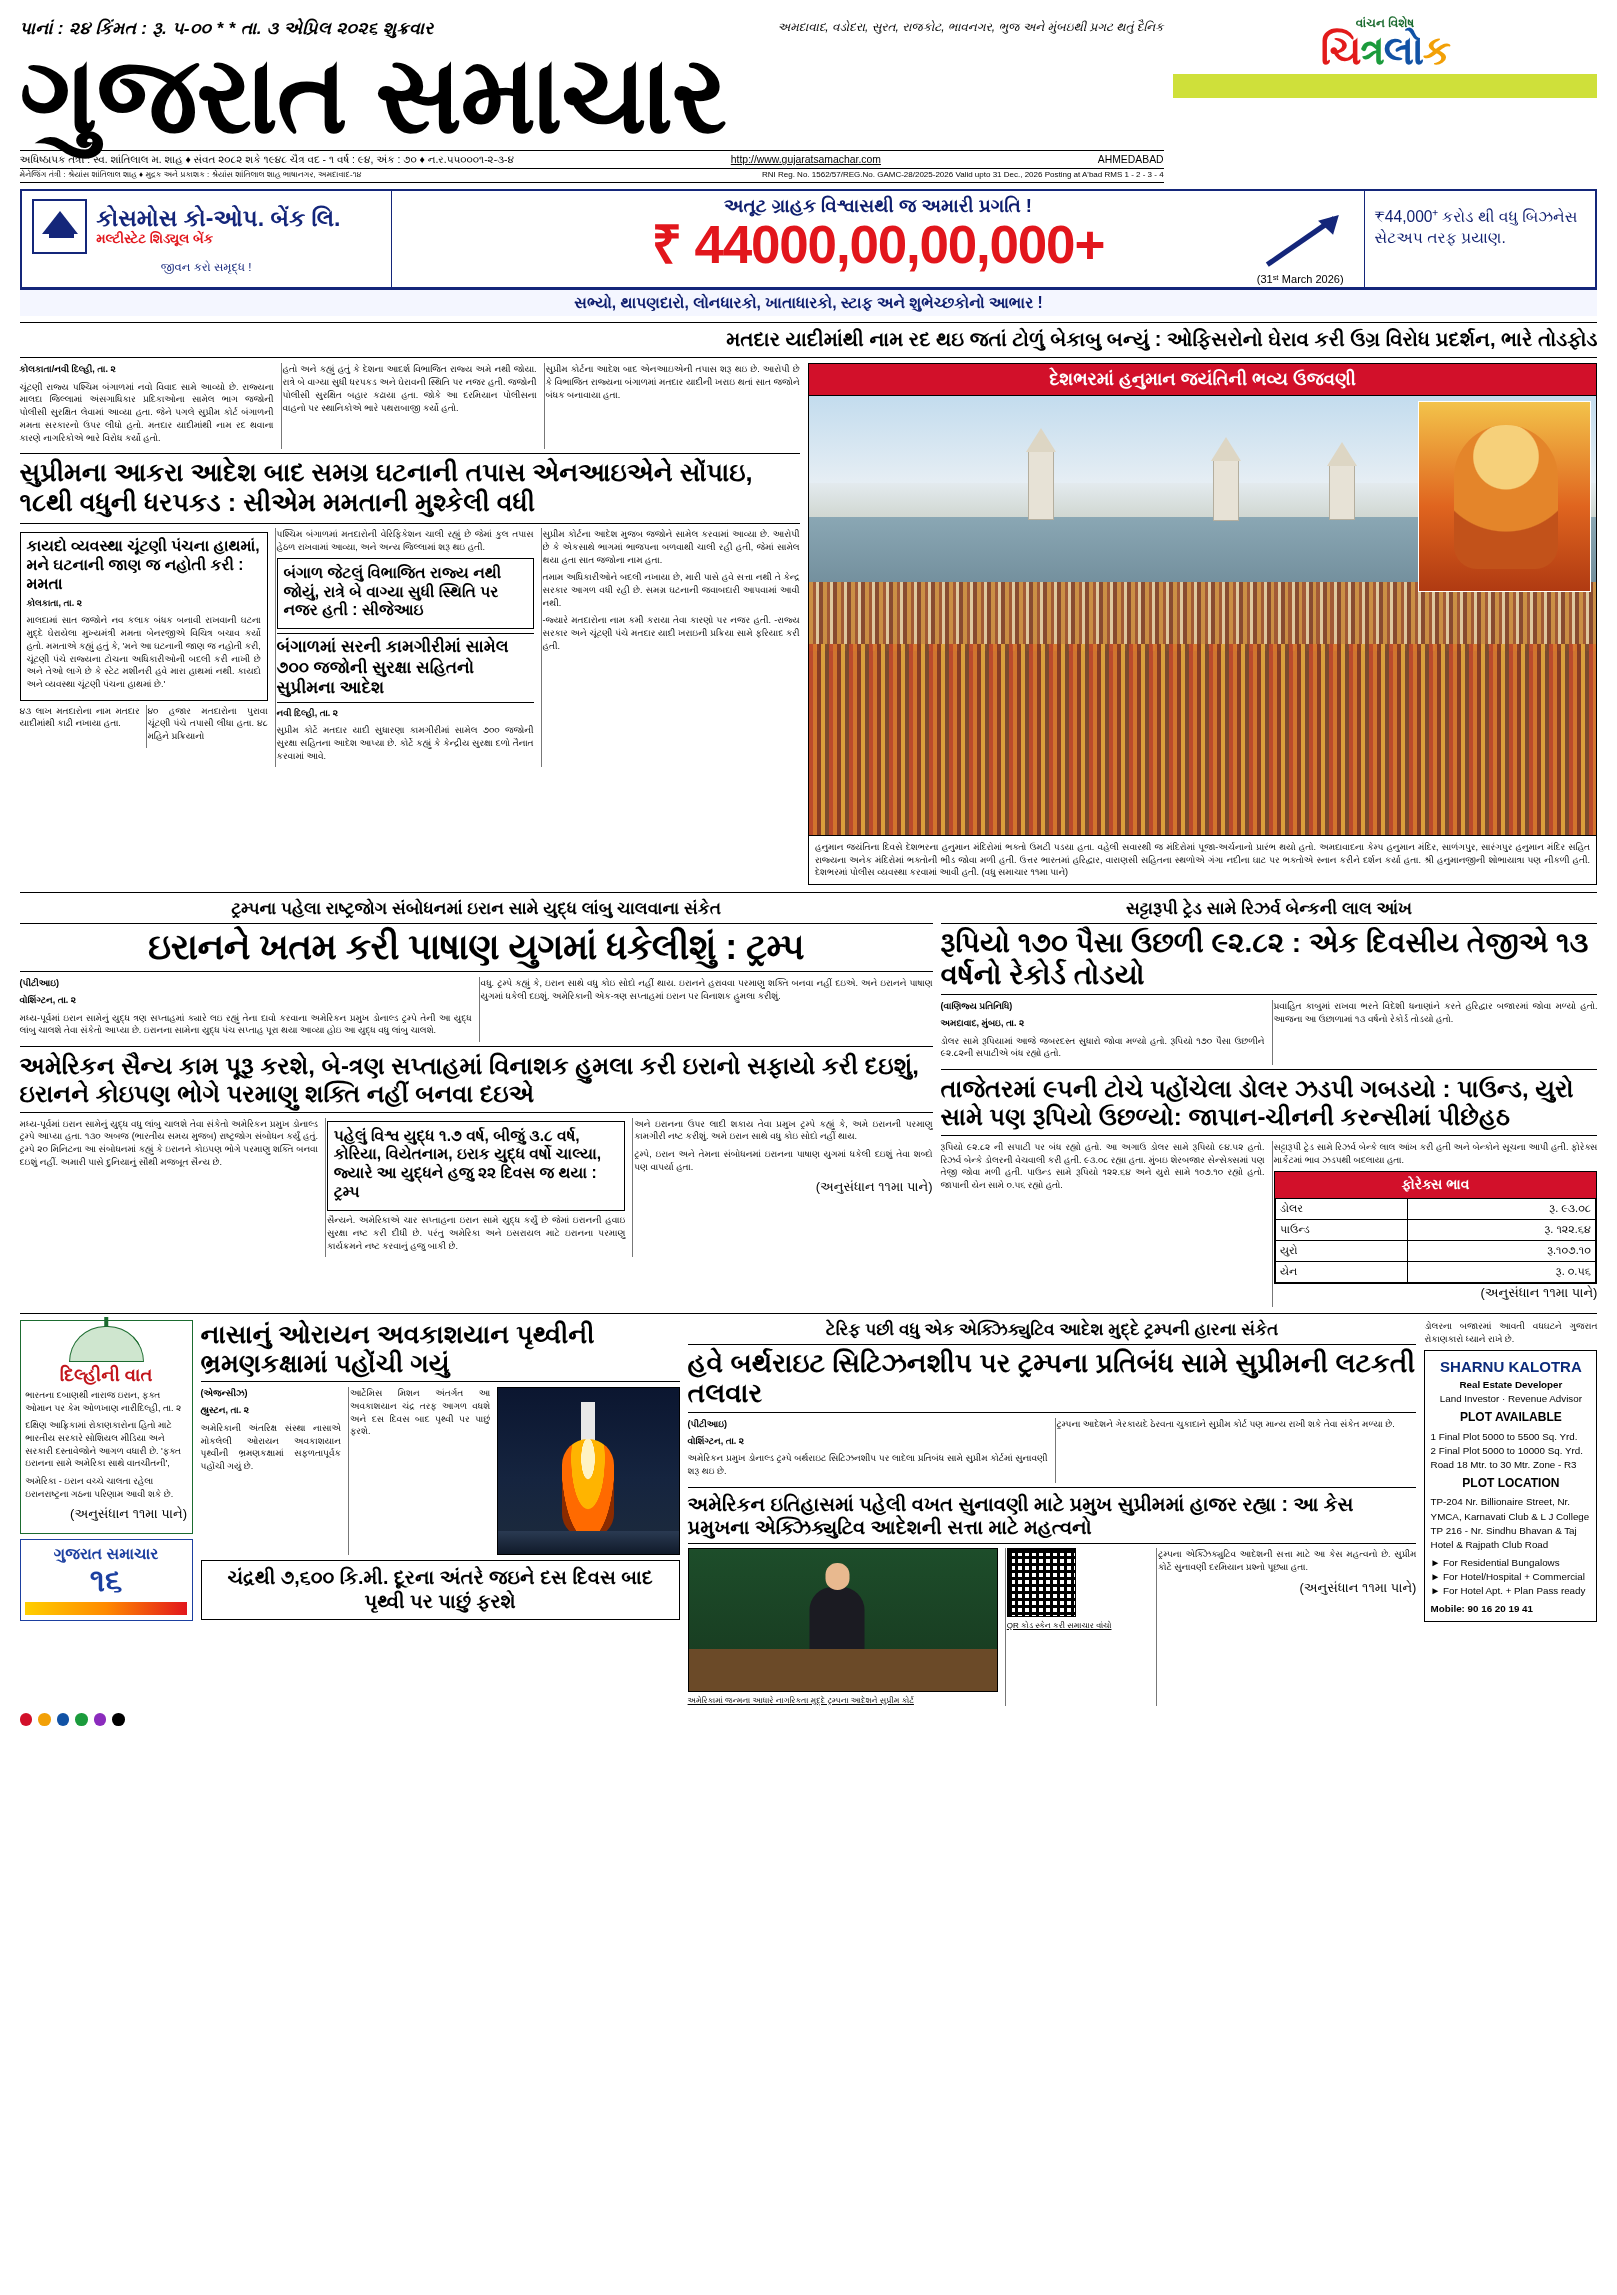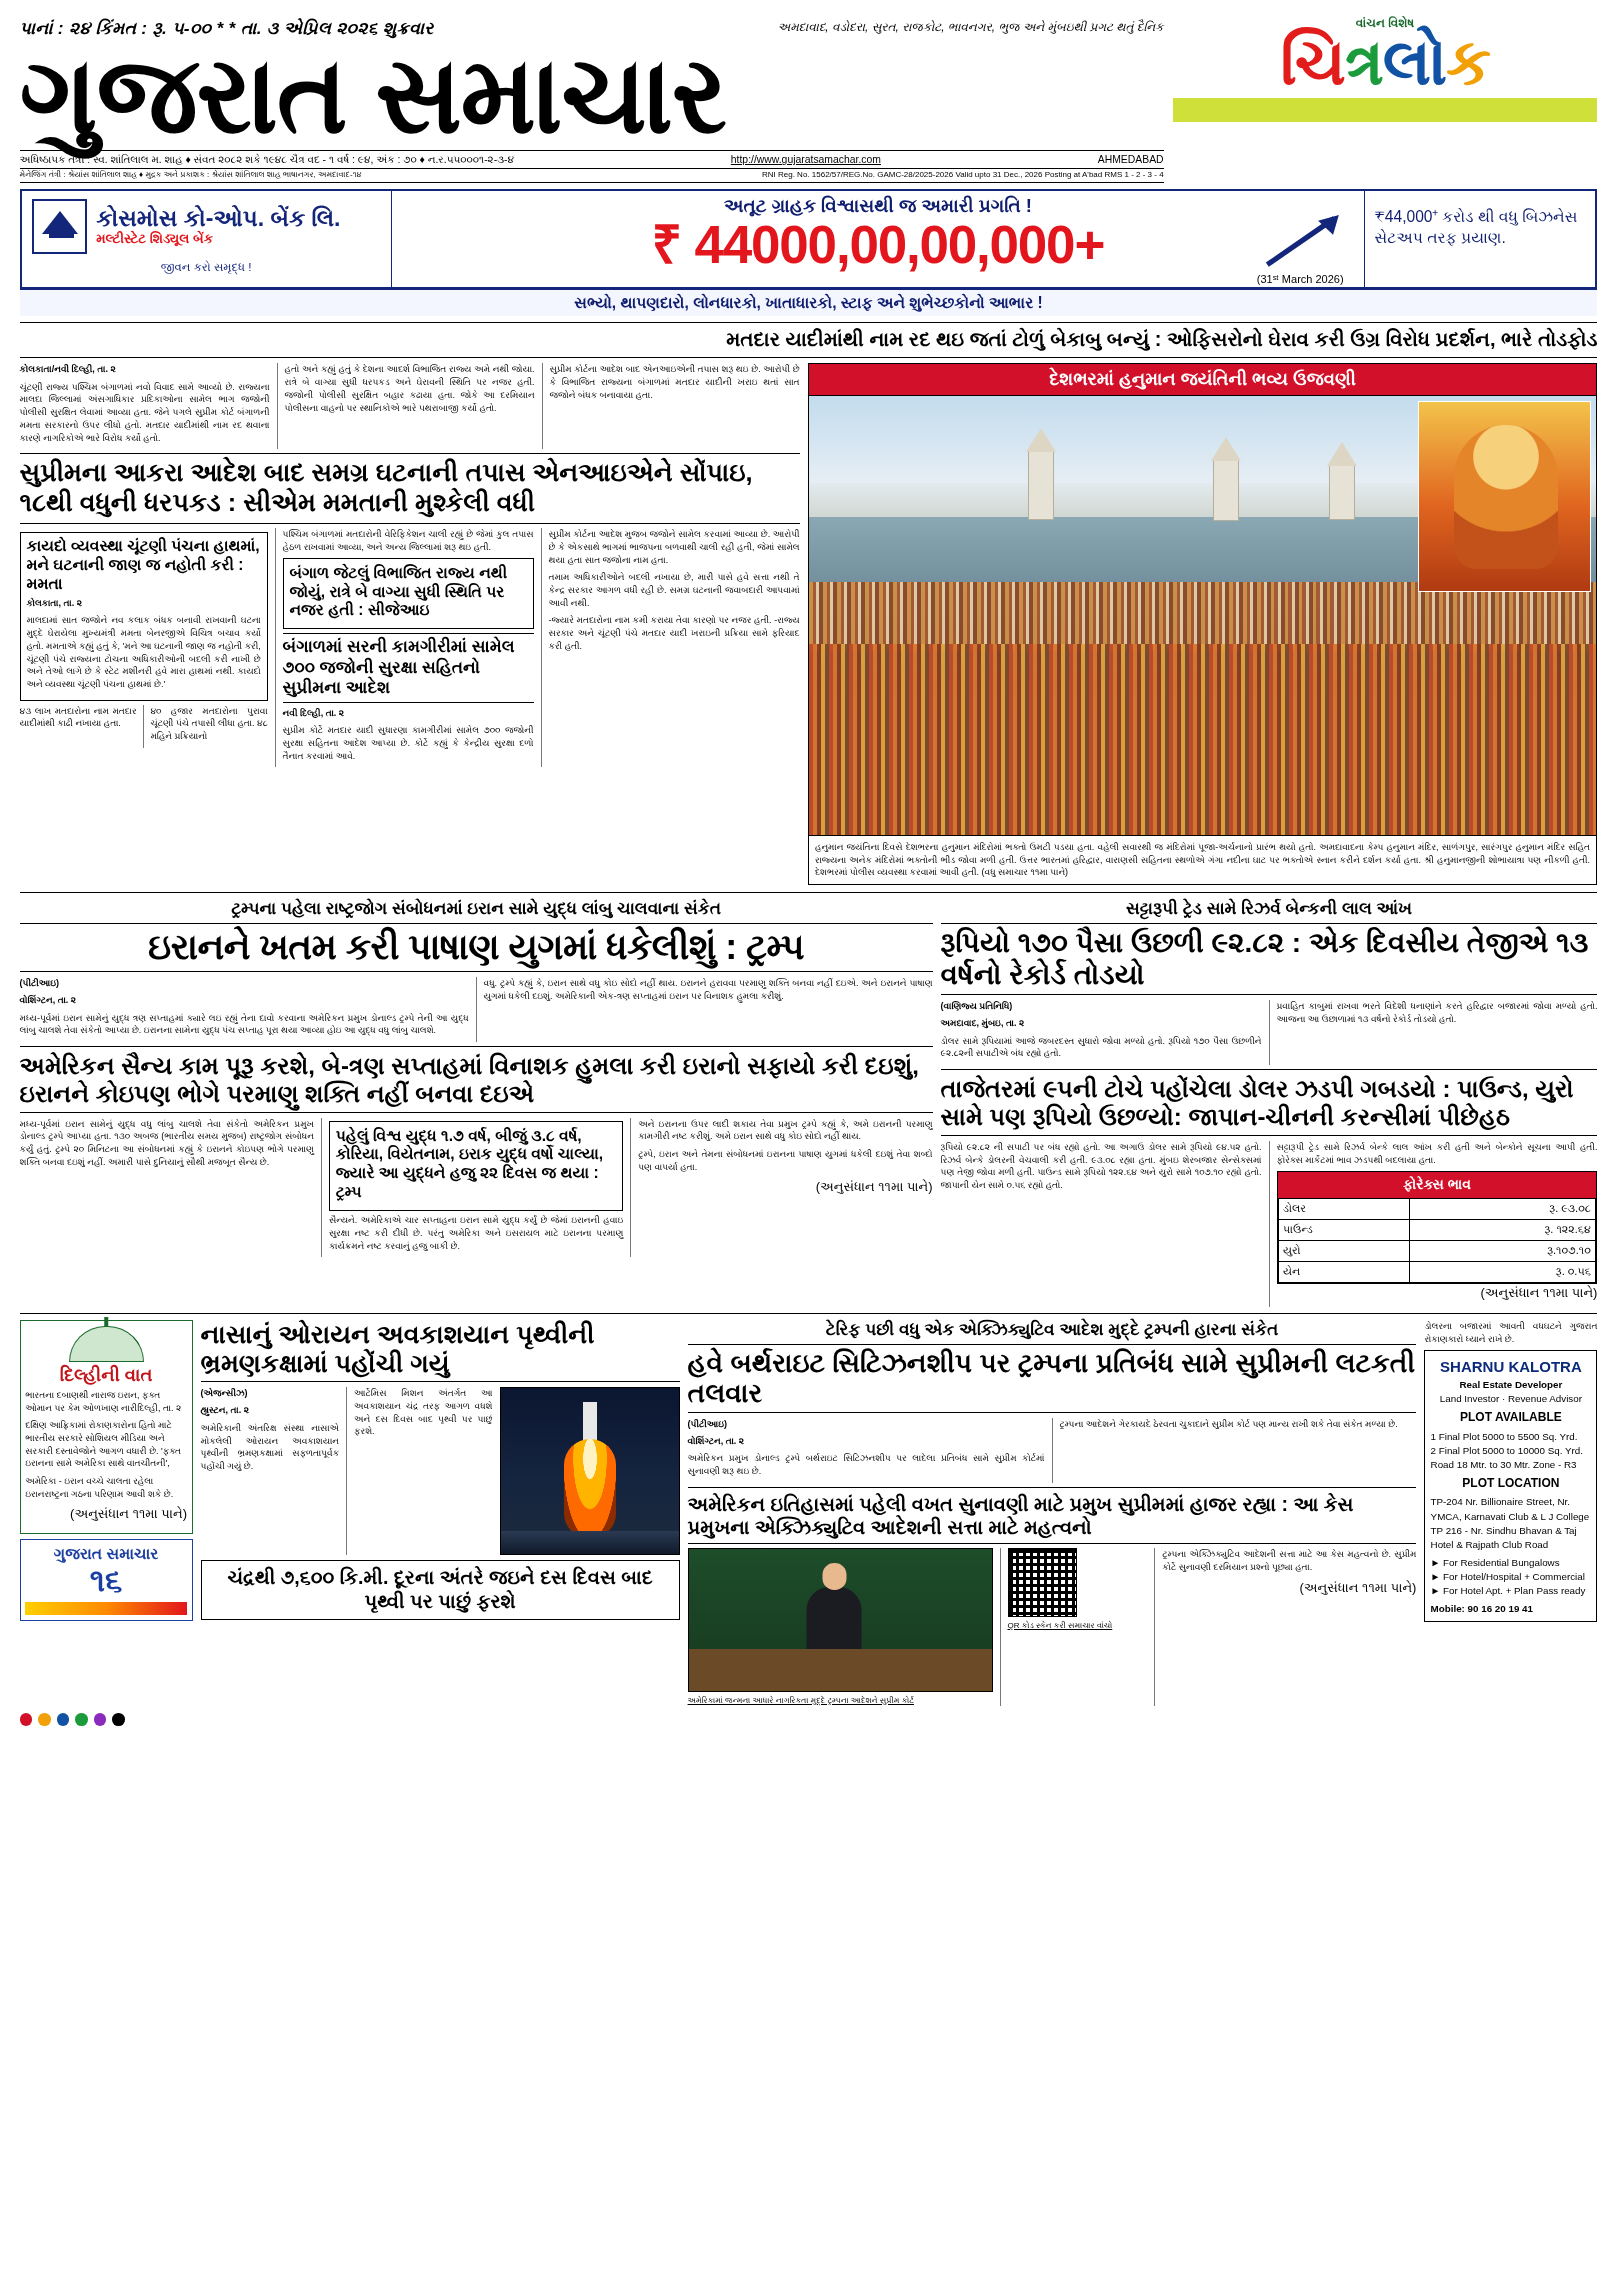--- a/index.html
+++ b/index.html
@@ -39,21 +39,21 @@
   .mh-sub .site { text-decoration: underline; }
   .mh-sub2 {
     display:flex; justify-content:space-between; font-size: 8px; margin-top: 1.7px;
     border-top: 0.6px solid #000; border-bottom: 1.7px solid #000; padding: 1.7px 0;
   }
   .mh-right {
     flex: 1; text-align:center; padding-left: 9.2px;
   }
   .chitralok-tag { font-size: 12px; font-weight:bold; color:#1b6b2f; }
   .chitralok {
-    font-size: 64px; font-weight: bold; line-height: 1;
+    font-size: 40px; font-weight: bold; line-height: 1;
     letter-spacing: -1.2px;
   }
   .c1{color:#e21b1b;} .c2{color:#f2a007;} .c3{color:#1152a5;} .c4{color:#1b9b3c;}
   .chit-band { height: 24px; background: #cfe03a; margin-top: 3.5px; }
 
   
   .ad-bank {
     margin-top: 5.8px; border: 2.3px solid #14267a; display:flex; align-items:stretch;
     background: #fff;
   }
@@ -100,21 +100,21 @@
   .main-grid { display:flex; gap: 8px; margin-top: 5.8px; }
   .col-left { flex: 0 0 780px; }
   .col-right { flex: 1; }
 
   .tiny { font-size: 9px; line-height: 1.42; text-align: justify; }
   .tiny p { margin: 0 0 4.6px; }
   .dateline { font-weight: bold; }
 
   .three { display:flex; gap: 7px; }
   .three > div { flex:1; }
-  .vline { border-left: 0.6px solid #777; padding-left: 7px; }
+  .vline { border-left: 0.6px solid #777; padding-left: 1px; }
 
   .sub-head {
     font-size: 25.4px; font-weight:bold; line-height:1.18; padding: 4.6px 0 4.6px;
     border-top: 1.2px solid #000; border-bottom: 0.6px solid #000; margin: 3.5px 0 4.6px;
   }
   .sub-head2 {
     font-size: 17px; font-weight:bold; line-height:1.2; padding: 3.5px 0;
     border-top:0.6px solid #000; border-bottom:0.6px solid #000; margin: 2.3px 0 4px;
   }
   .boxed-quote {

